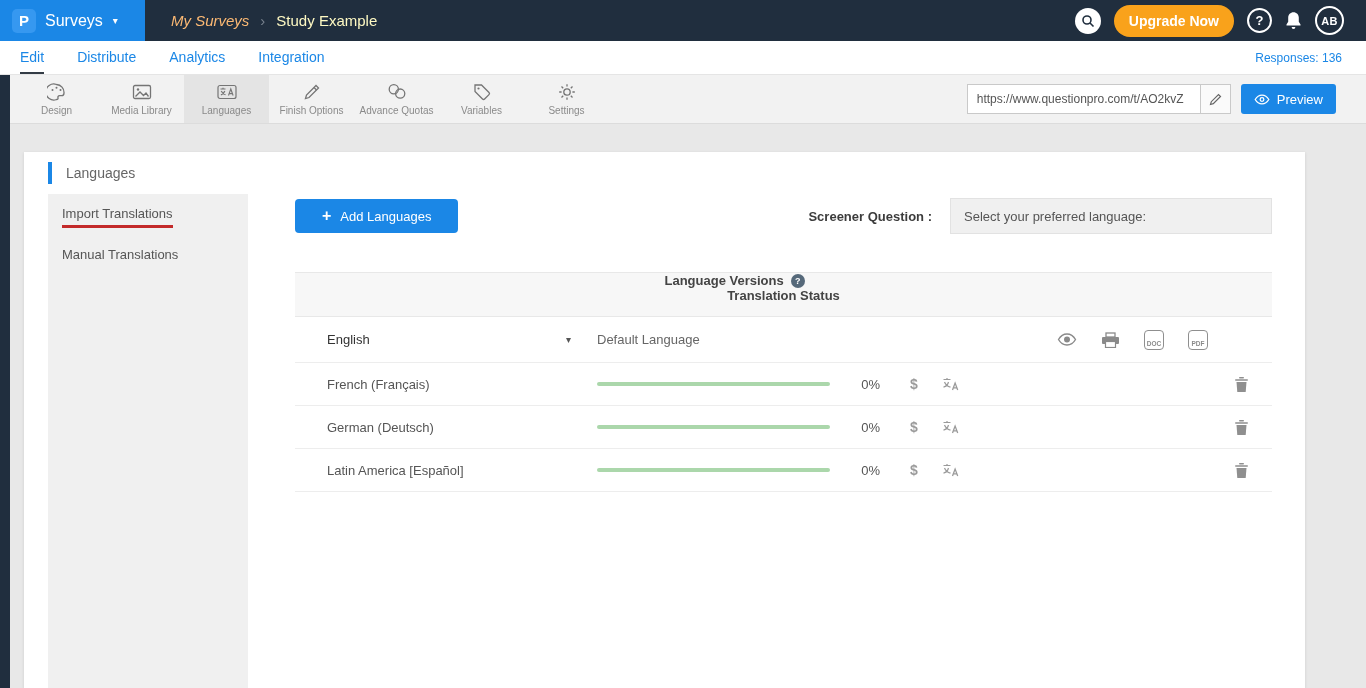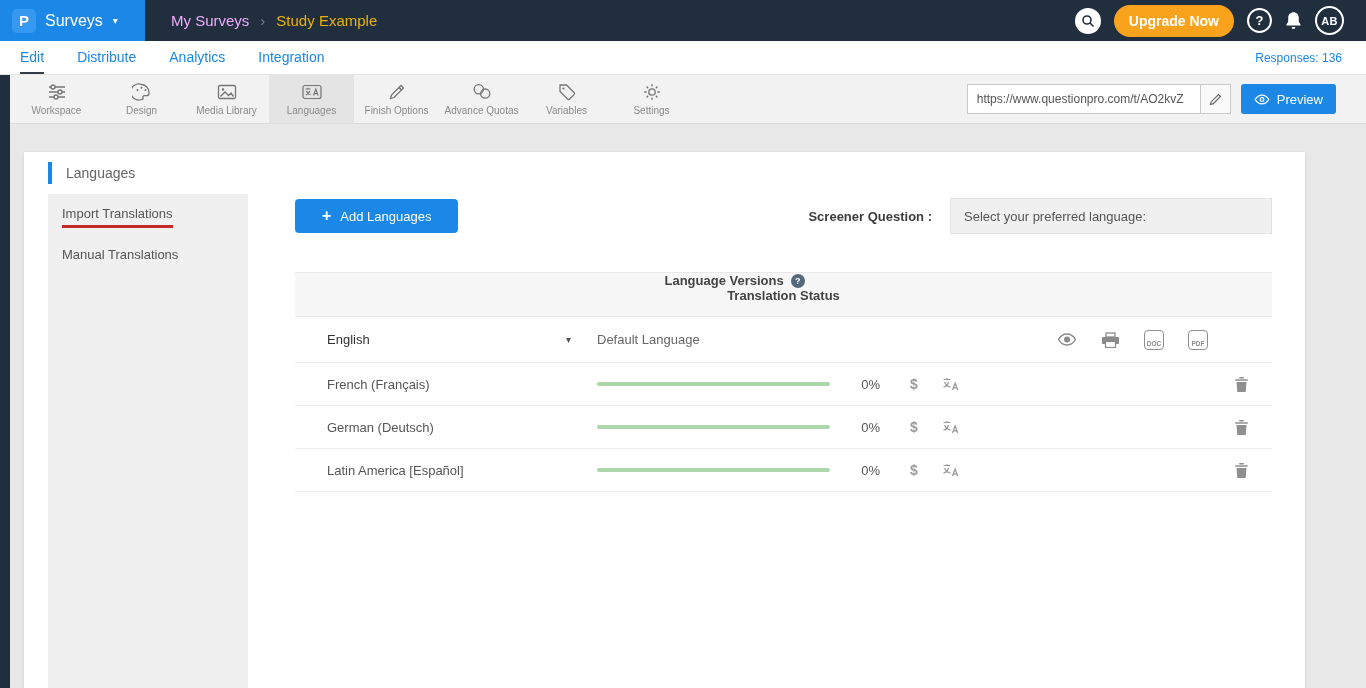--- a/index.html
+++ b/index.html
@@ -7,23 +7,23 @@
   body { font-family:"Liberation Sans", sans-serif; background:#e8e8e8; overflow:hidden; position:relative; }
   button { font-family:inherit; }
 
   
   .topbar { height:41px; background:#202e3e; display:flex; align-items:center; }
   .logo-block { width:145px; height:100%; background:#1b87e6; display:flex; align-items:center; padding-left:12px; gap:9px; cursor:pointer; }
   .logo-tile { width:24px; height:24px; border-radius:5px; background:#3698f0; color:#fff; font-weight:bold; font-size:15px; display:flex; align-items:center; justify-content:center; }
   .logo-label { color:#fff; font-size:16px; font-weight:500; }
   .logo-caret { color:#fff; font-size:10px; margin-left:1px; }
   .breadcrumb { display:flex; align-items:center; margin-left:26px; gap:11px; font-size:15px; }
-  .bc-parent { color:#f0abfc; cursor:pointer; }
+  .bc-parent { color:#fdba74; cursor:pointer;font-style:italic; }
   .bc-sep { color:#78828e; font-size:15px; }
-  .bc-current { color:#eab308; }
+  .bc-current { color:#fef9c3; }
   .topbar-right { margin-left:auto; display:flex; align-items:center; gap:13px; padding-right:22px; }
   .search-circle { width:26px; height:26px; border-radius:50%; background:#fff; display:flex; align-items:center; justify-content:center; cursor:pointer; }
   .upgrade-btn { background:#f9a21b; border:none; color:#fff; font-weight:bold; font-size:14px; padding:8px 15px; border-radius:17px; cursor:pointer; }
   .help-circle { width:25px; height:25px; border-radius:50%; border:2px solid #fff; color:#fff; font-size:13px; font-weight:bold; display:flex; align-items:center; justify-content:center; cursor:pointer; }
   .bell { display:flex; cursor:pointer; }
   .avatar { width:29px; height:29px; border-radius:50%; border:2px solid #fff; color:#fff; font-size:11px; font-weight:bold; display:flex; align-items:center; justify-content:center; cursor:pointer; letter-spacing:.3px; }
 
   
   .tabbar { height:34px; background:#fff; display:flex; align-items:stretch; padding:0 24px 0 20px; border-bottom:1px solid #e5e5e5; }
   .tab { display:flex; align-items:center; font-size:14px; color:#1b87e6; margin-right:33px; border-bottom:2px solid transparent; cursor:pointer; }
@@ -119,31 +119,20 @@
   <div class="tab active">Edit</div>
   <div class="tab">Distribute</div>
   <div class="tab">Analytics</div>
   <div class="tab">Integration</div>
   <div class="responses">Responses: 136</div>
 </div>
 
 <div class="toolbar">
   <div class="tool-item">
     <span class="tool-icon">
-      <svg width="20" height="16" viewBox="0 0 20 16" fill="none" stroke="#757575" stroke-width="1.4">
-          <path d="M2 3h16M2 8h16M2 13h16"></path>
-          <circle cx="6" cy="3" r="2" fill="#f2f2f2"></circle>
-          <circle cx="13" cy="8" r="2" fill="#f2f2f2"></circle>
-          <circle cx="9" cy="13" r="2" fill="#f2f2f2"></circle>
-        </svg>
-    </span>
-    <span class="tool-label">Workspace</span>
-  </div>
-  <div class="tool-item">
-    <span class="tool-icon">
       <svg width="19" height="18" viewBox="0 0 19 18" fill="none" stroke="#757575" stroke-width="1.3">
           <path d="M9.5 1.5a8 8 0 1 0 0 15c1.2 0 1.8-.8 1.5-1.8-.3-1 .2-2 1.5-2h2.2c1.5 0 2.3-1 2.3-2.7A8 8 0 0 0 9.5 1.5z"></path>
           <circle cx="5.5" cy="7" r="1" fill="#757575" stroke="none"></circle>
           <circle cx="9.5" cy="4.8" r="1" fill="#757575" stroke="none"></circle>
           <circle cx="13.5" cy="7" r="1" fill="#757575" stroke="none"></circle>
         </svg>
     </span>
     <span class="tool-label">Design</span>
   </div>
   <div class="tool-item">

